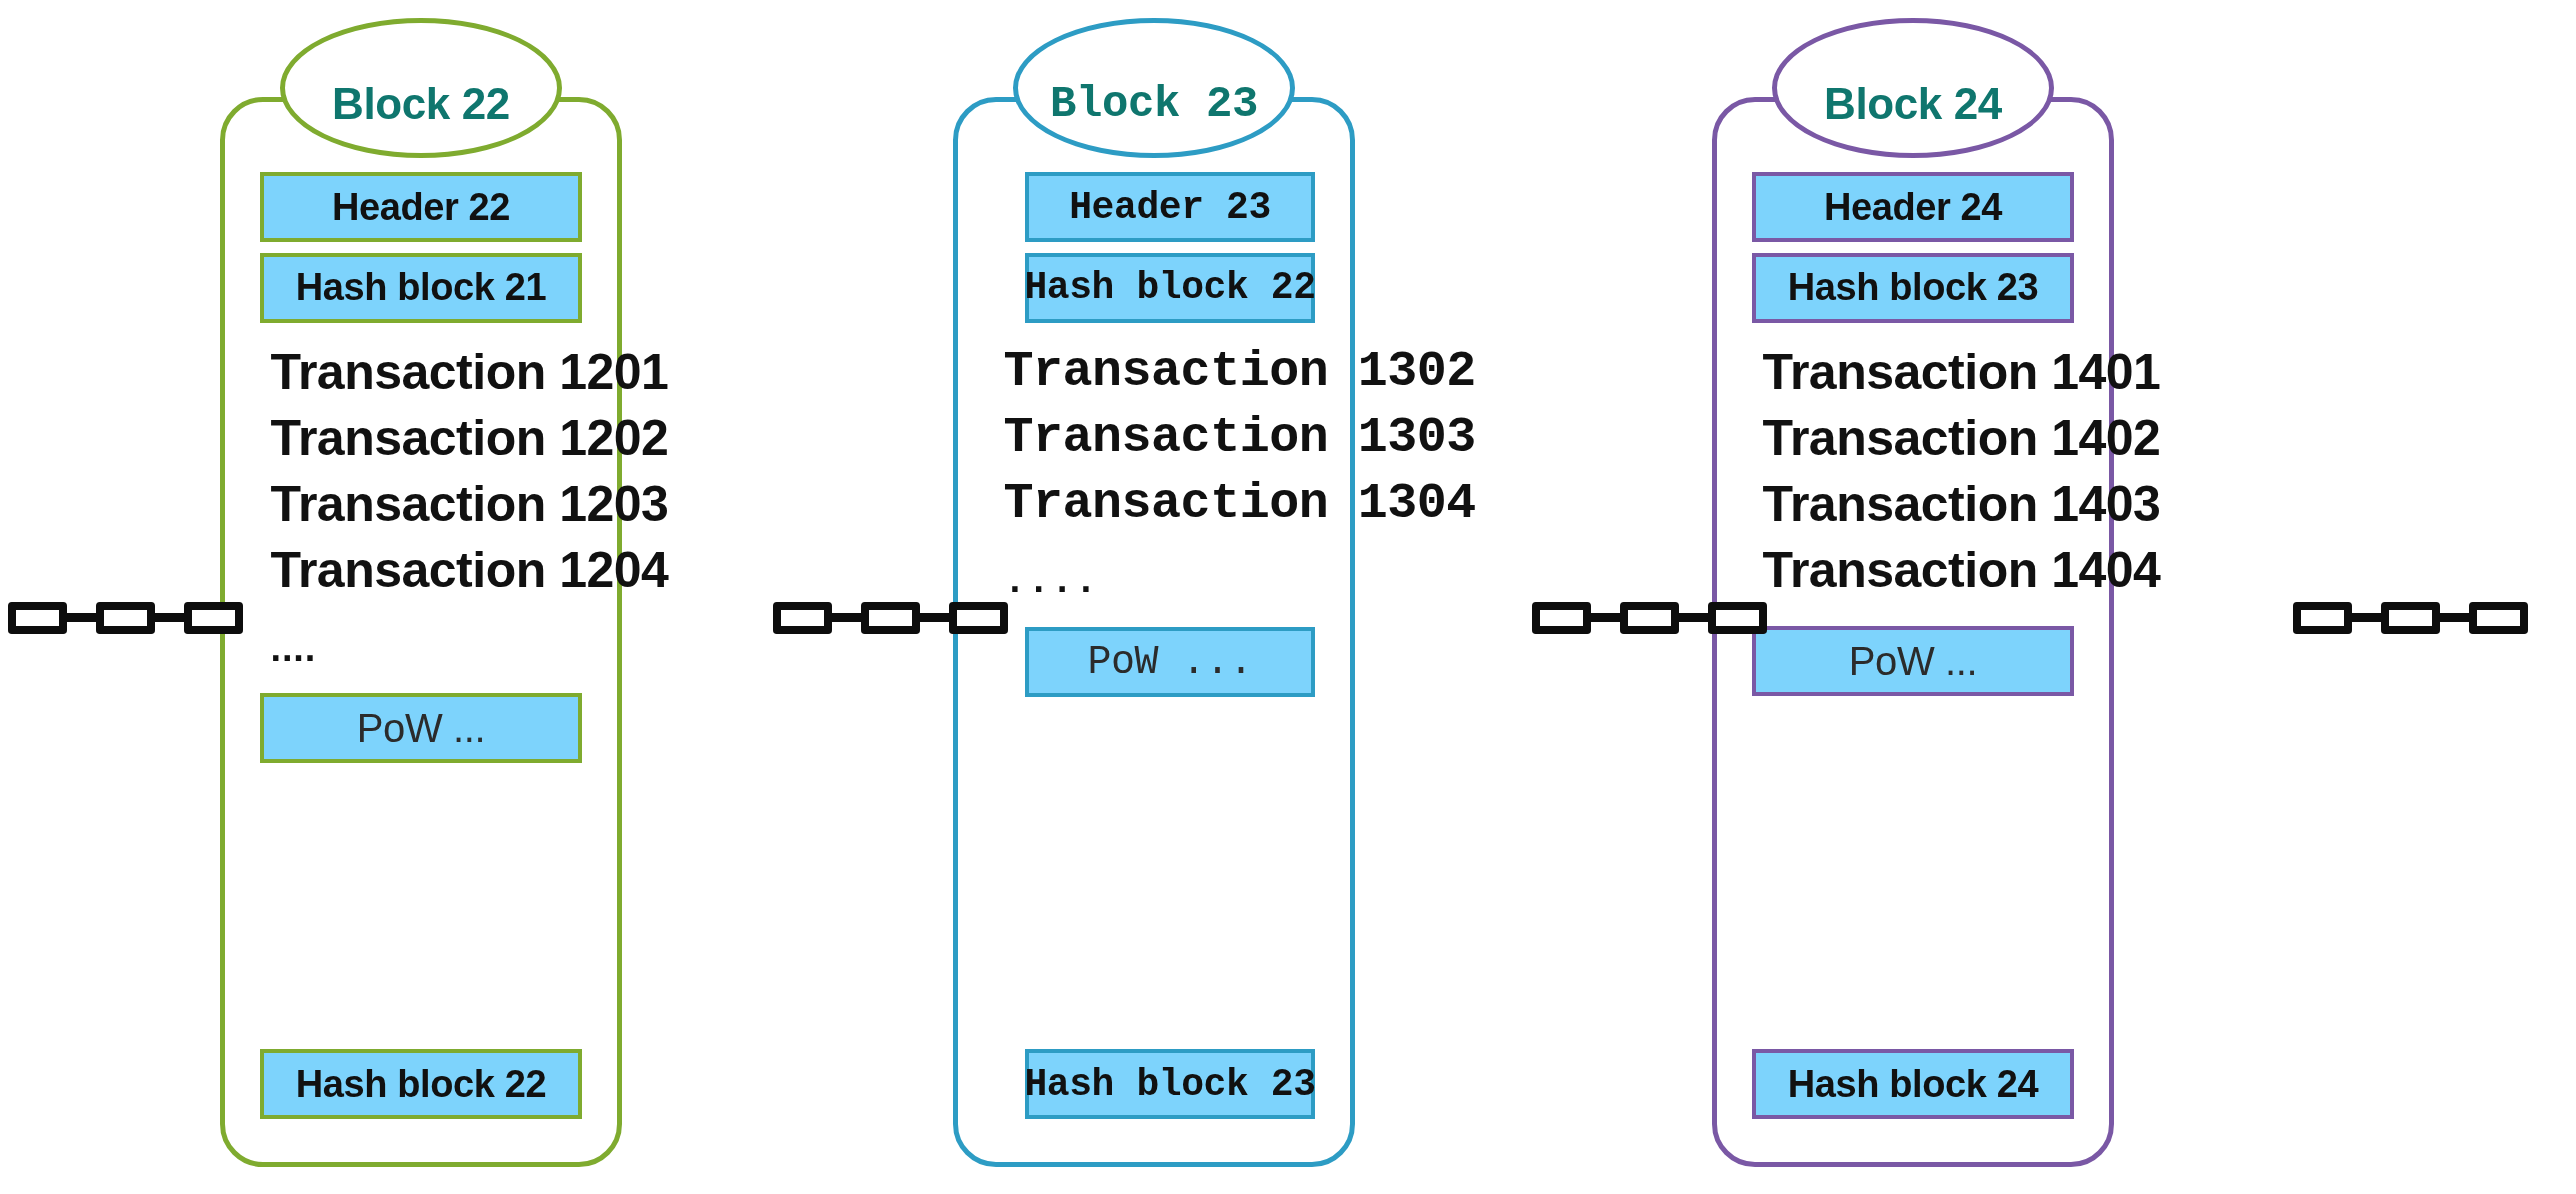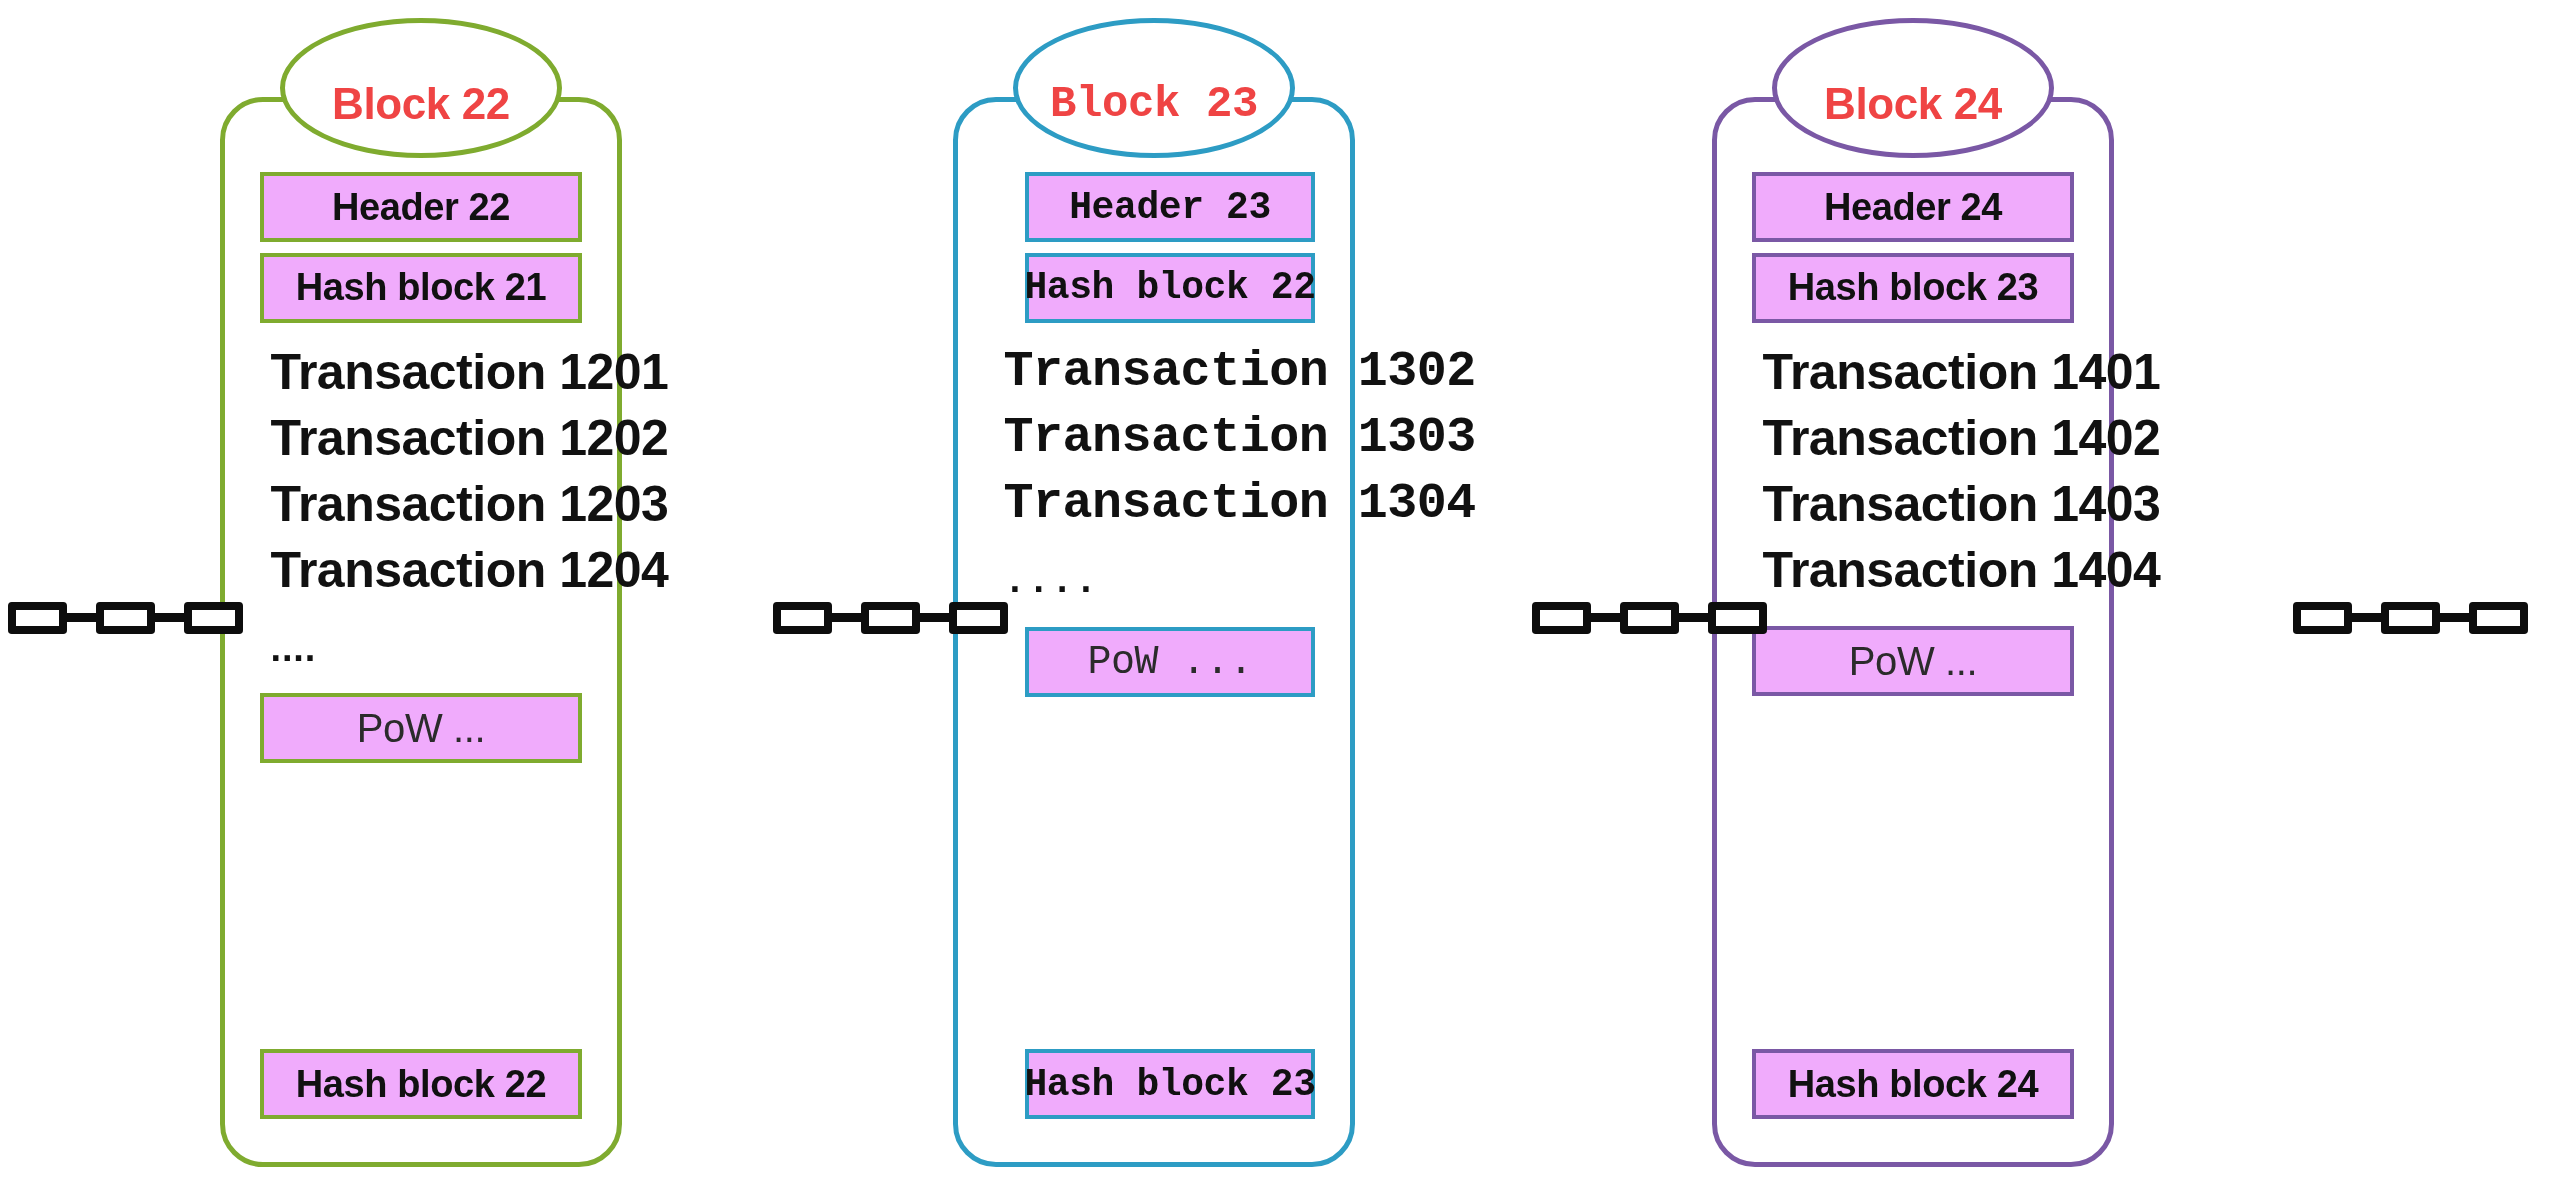--- a/index.html
+++ b/index.html
@@ -81,40 +81,40 @@
     justify-content: center;
     z-index: 4;
   }
   .block.green  .balloon { border-color: #7fab2f; }
   .block.blue   .balloon { border-color: #2d9cc4; }
   .block.purple .balloon { border-color: #7a58a5; }
 
   .balloon-label {
     font-size: 44px;
     font-weight: bold;
-    color: #ef4444;
+    color: #0f766e;
     letter-spacing: -0.4px;
     white-space: nowrap;
     margin-top: 32px;
   }
 
   
   .block-body {
     position: absolute;
     left: 35px;
     right: 35px;
     top: 70px;
     bottom: 43px;
     display: flex;
     flex-direction: column;
   }
 
   .field-box {
     border: 4.6px solid #000;
-    background: #f0abfc;
+    background: #7dd3fc;
     box-sizing: border-box;
     height: 70px;
     display: flex;
     align-items: center;
     justify-content: center;
   }
   .block.green  .field-box { border-color: #7fab2f; }
   .block.blue   .field-box { border-color: #2d9cc4; margin-left: 32px; }
   .block.purple .field-box { border-color: #7a58a5; }
 

